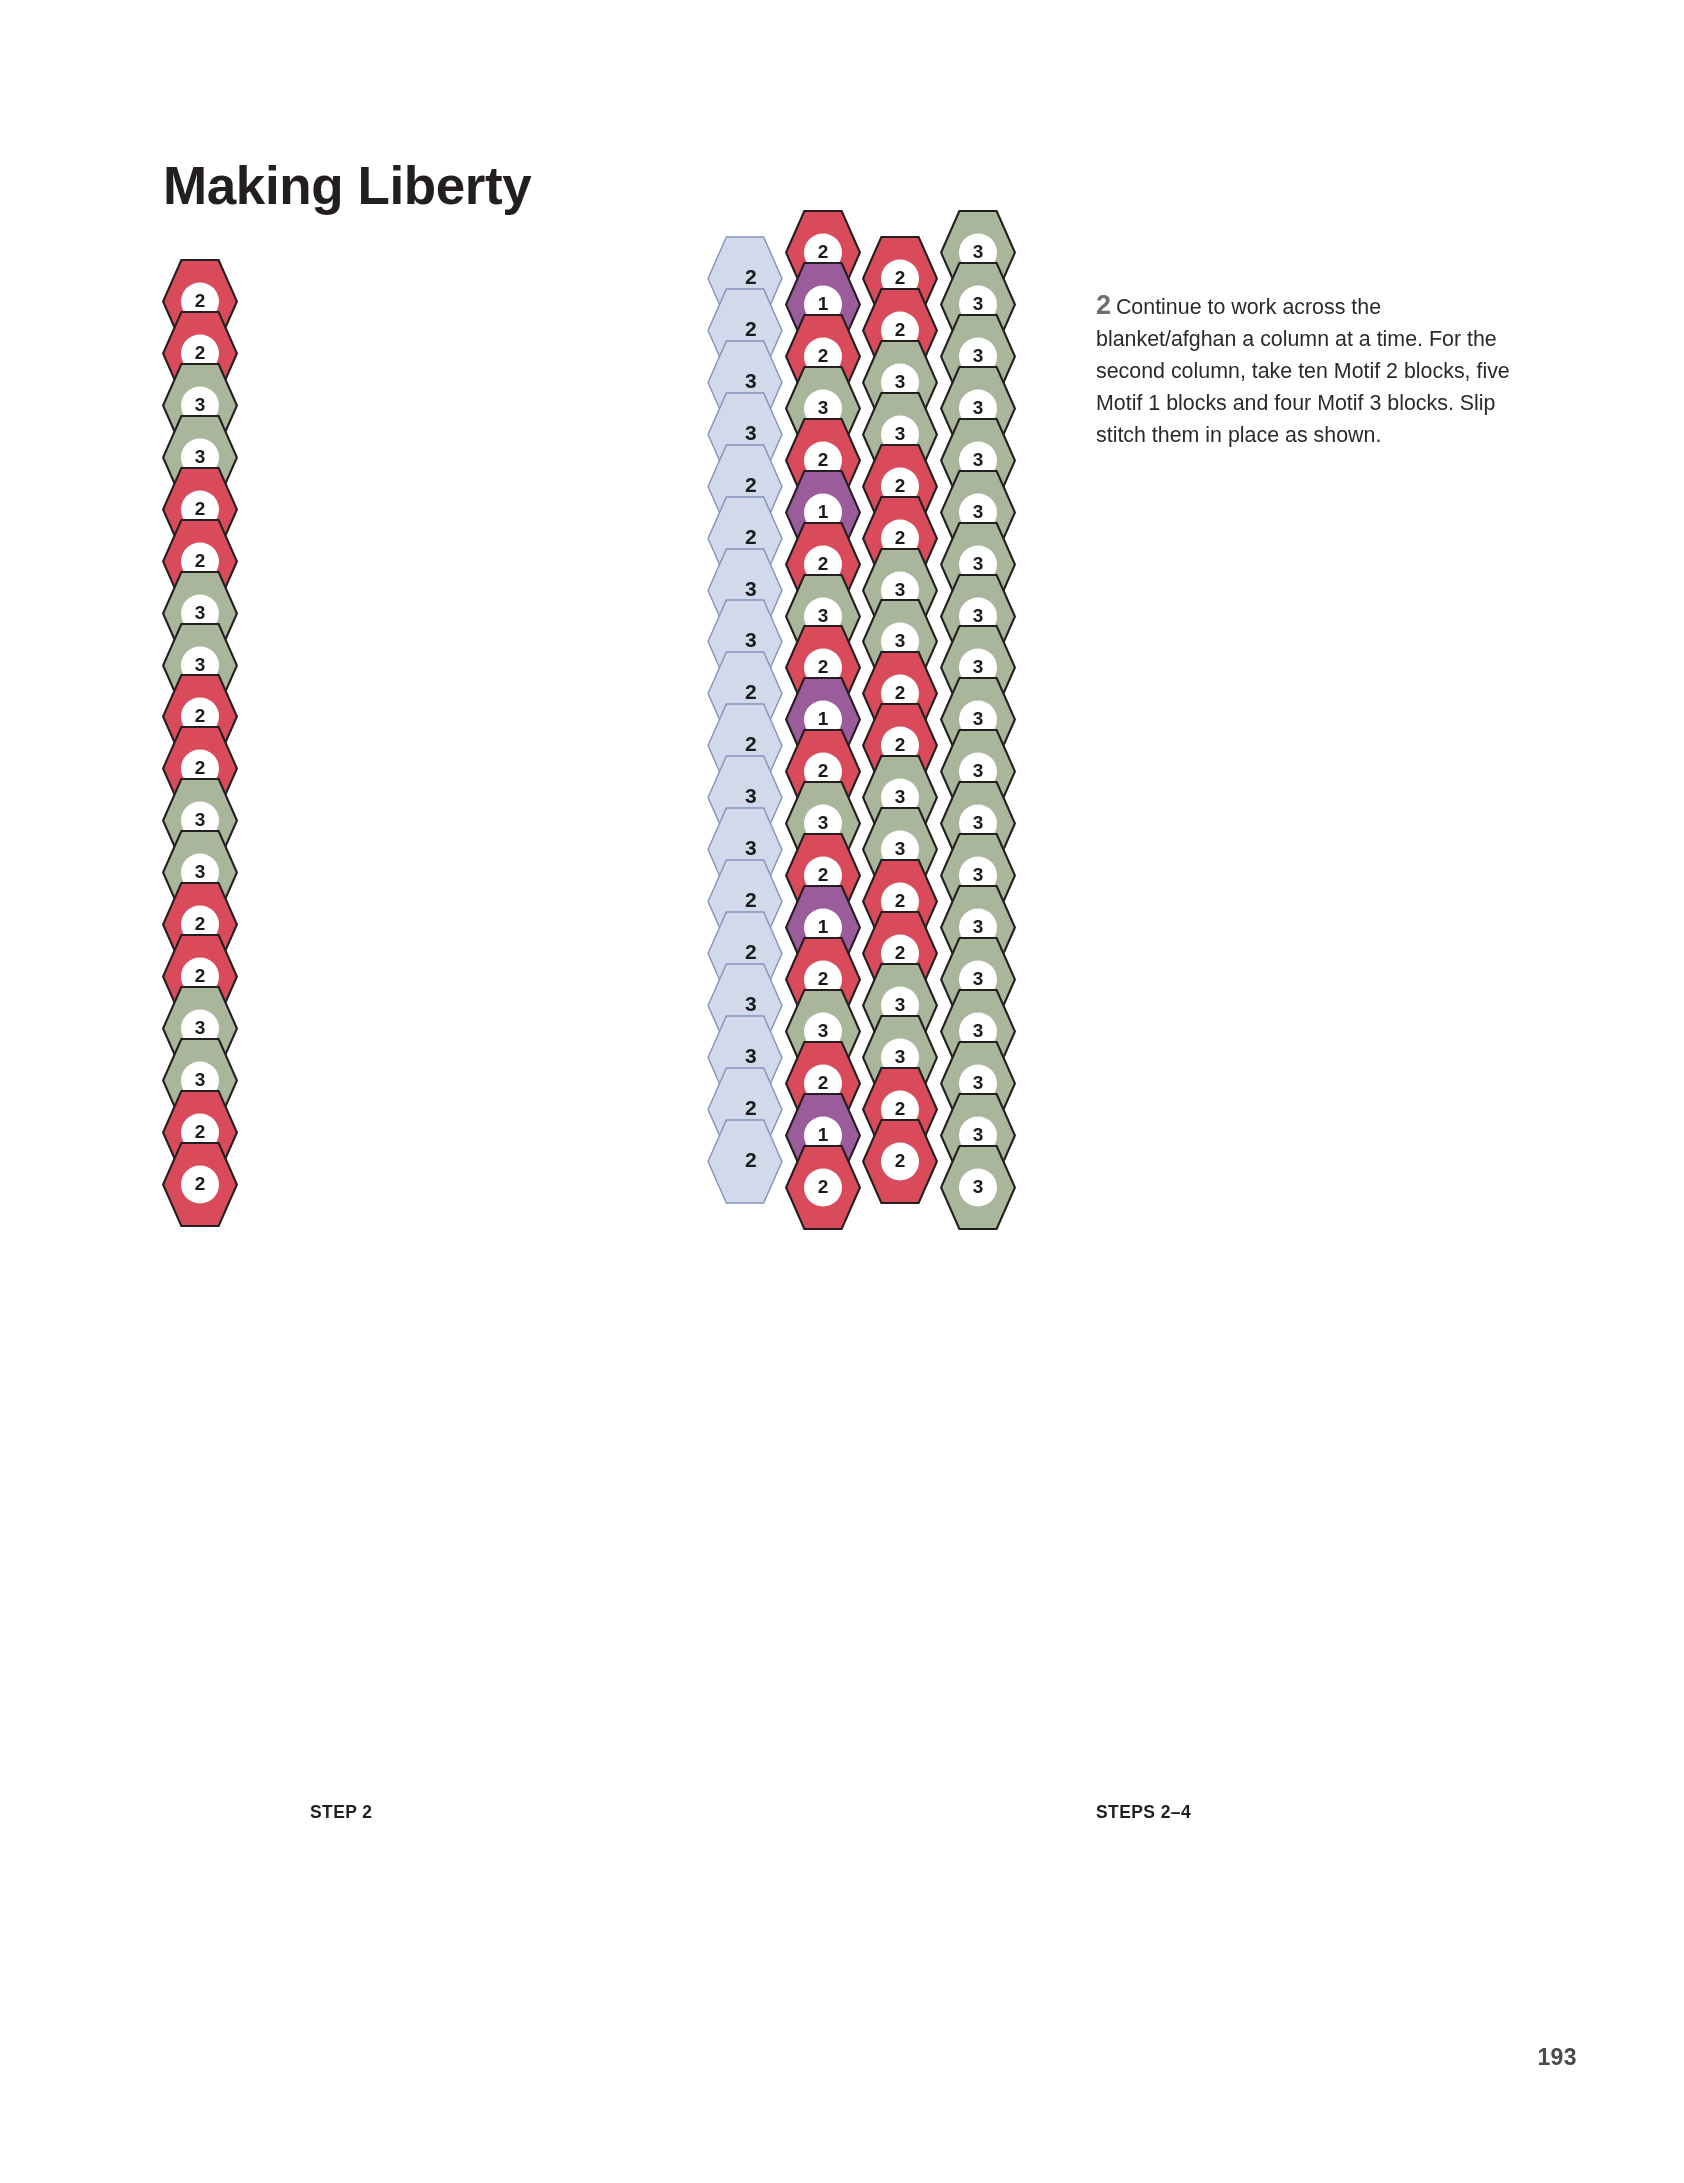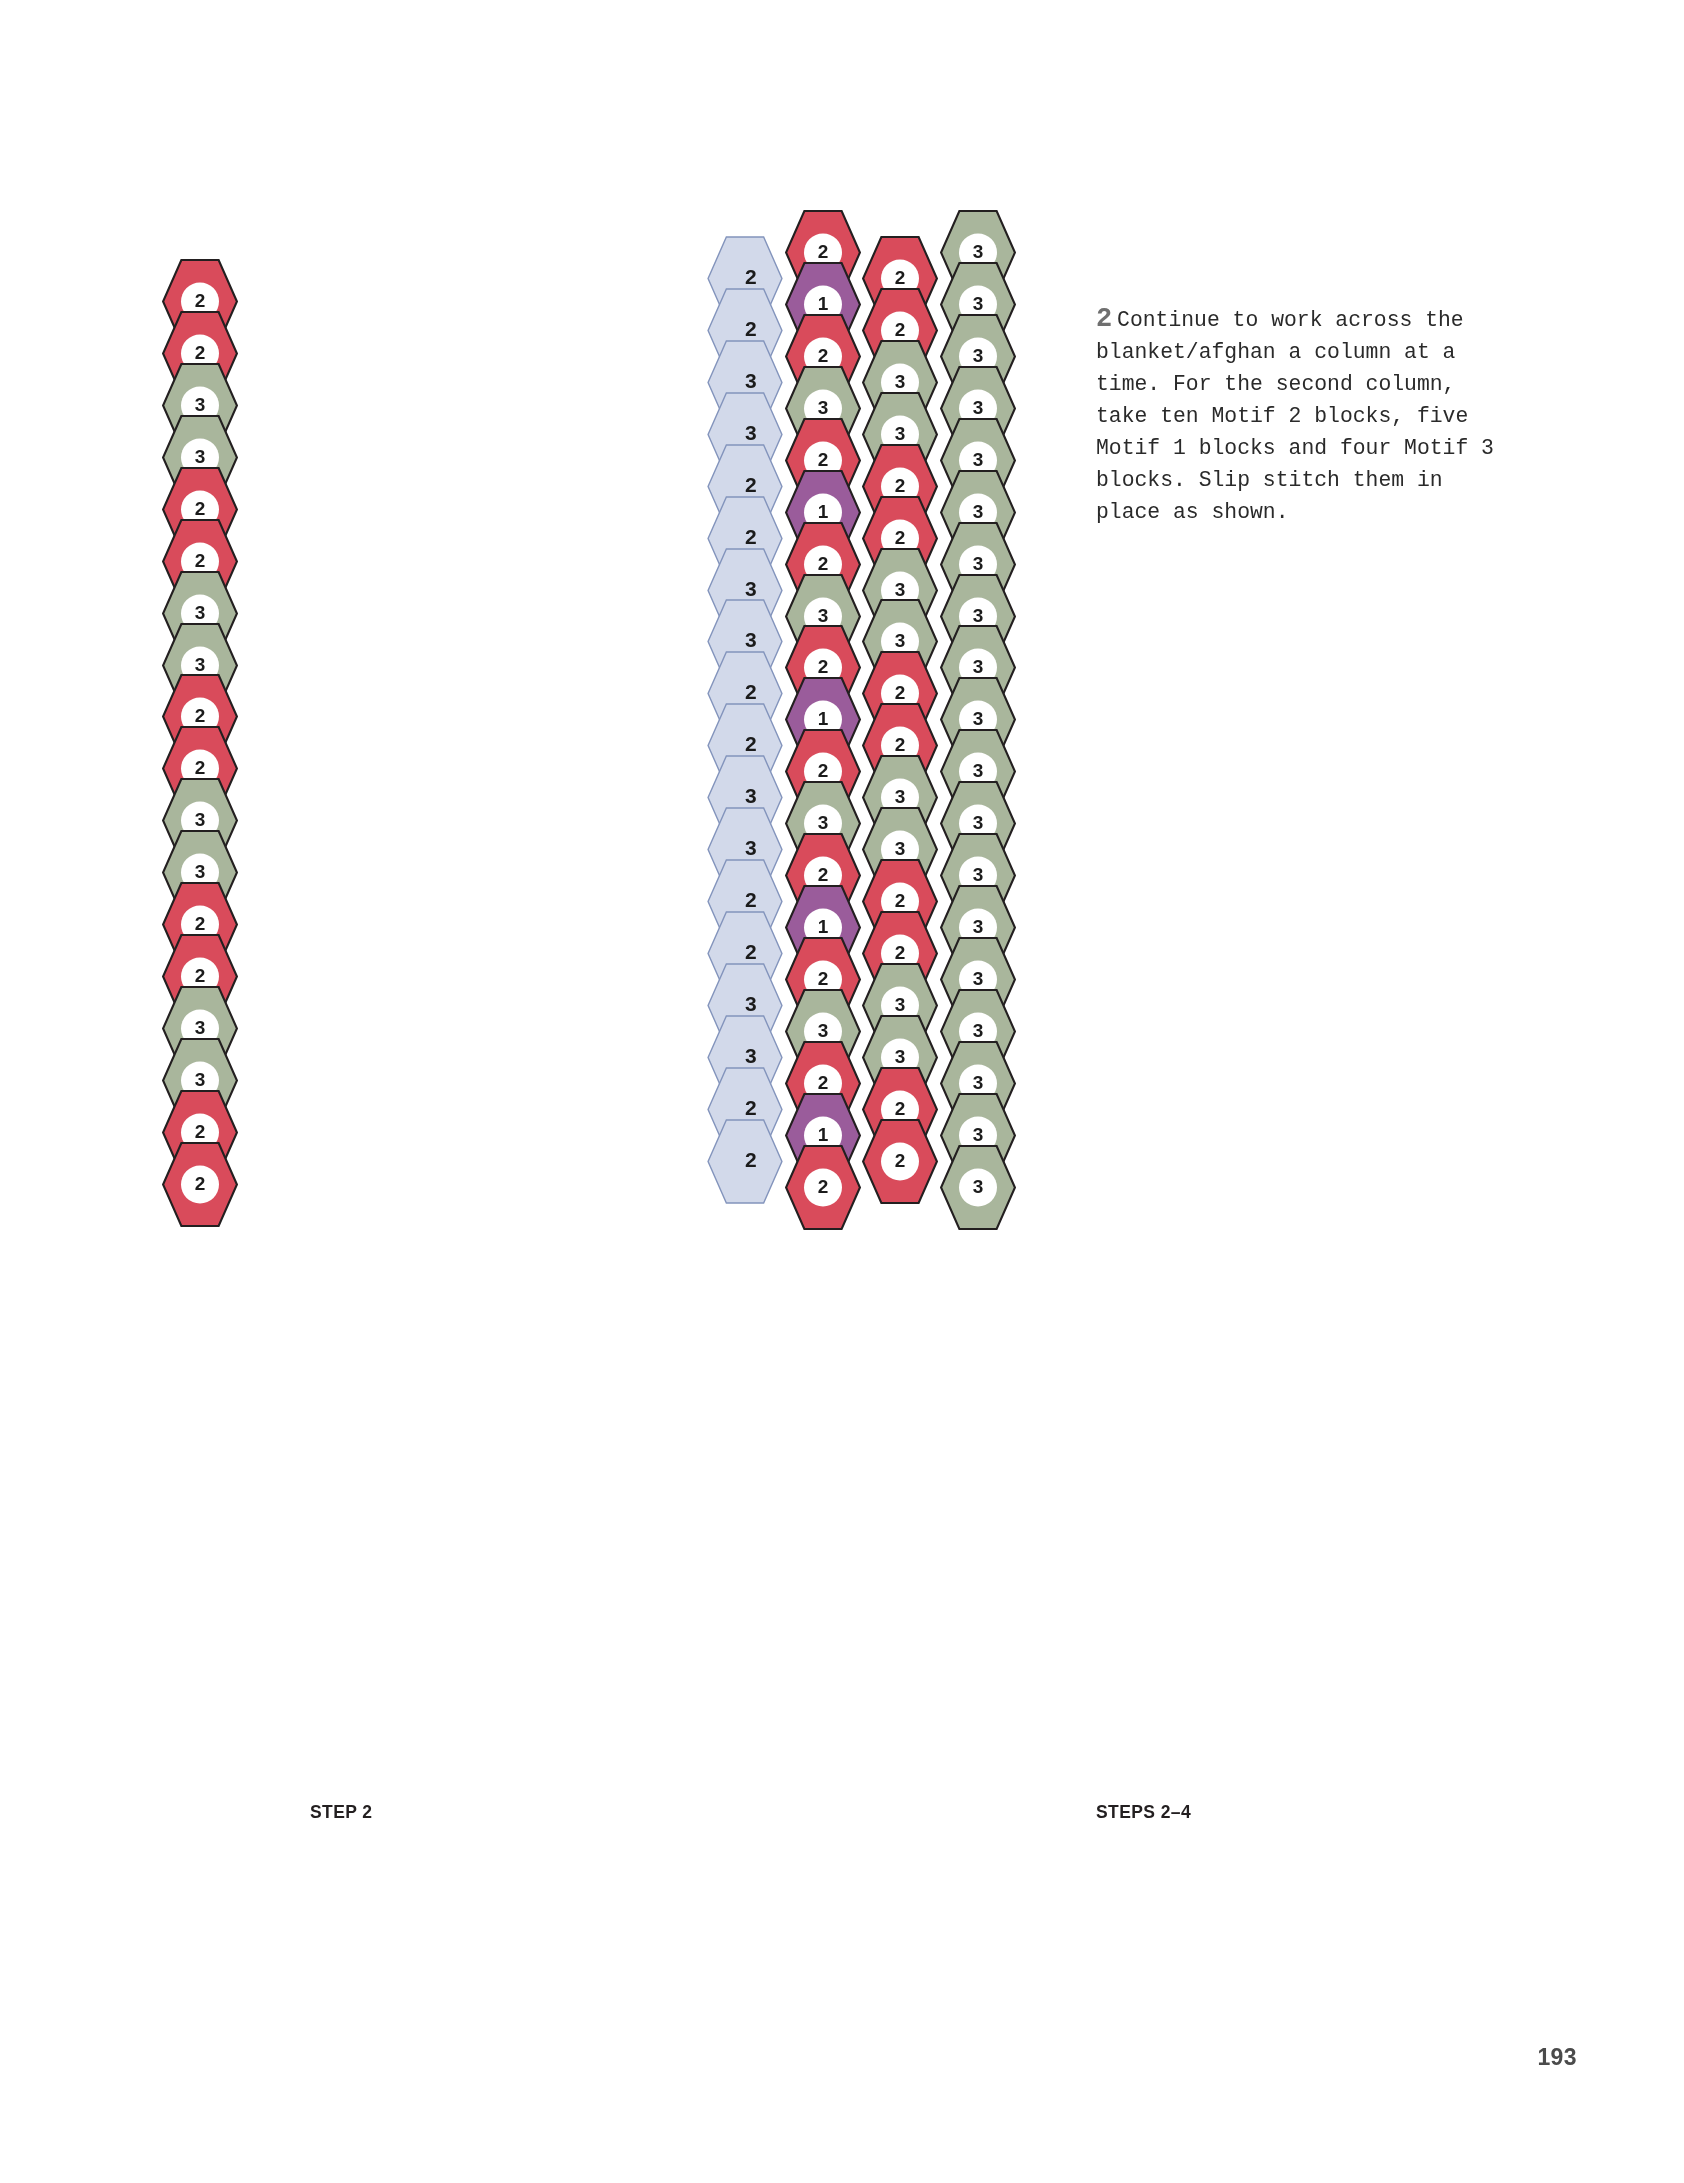--- a/index.html
+++ b/index.html
@@ -41,21 +41,21 @@
     font-weight: normal;
   }
   .instr .num {
     font-weight: bold;
     font-size: 27px;
     color: #6f6f6f;
     margin-right: 4.9px;
     line-height: 0;
   }
   #instr-1 { left: 307px;  top: 279px;  width: 351px; }
-  #instr-2 { left: 1096px; top: 283px;  width: 421px; font-family: Liberation Mono, monospace; }
+  #instr-2 { left: 1096px; top: 270px;  width: 421px; }
   #instr-3 { left: 1096px; top: 533px;  width: 421px; }
   #instr-4 { left: 1096px; top: 644px;  width: 421px; }
 
   
   .step-caption {
     position: absolute;
     font-size: 17.5px;
     font-weight: bold;
     letter-spacing: 0.4px;
     color: #231f20;
@@ -97,20 +97,21 @@
   }
   .hex-label.plain {
     font-size: 21px;
   }
 </style>
 </head>
 <body>
 
 <div id="page">
 
+  <h1 id="page-title">Making Liberty</h1>
 
 
   <p class="instr" id="instr-2"><span class="num">2</span><span>Continue to work across the blanket/afghan a column at a time. For the second column, take ten Motif 2 blocks, five Motif 1 blocks and four Motif 3 blocks. Slip stitch them in place as shown.</span></p>
 
 
 
   <div class="hex-diagram" id="diagram-step1">
       <div class="hex" style="left: 0px; top: 0px; width: 74px; height: 83px;">
         <svg width="74" height="83" viewBox="0 0 105 118">
           <polygon points="26,0 79,0 105,59 79,118 26,118 0,59" fill="#D94B5B" stroke="#231f20" stroke-width="3" stroke-linejoin="miter"></polygon>

